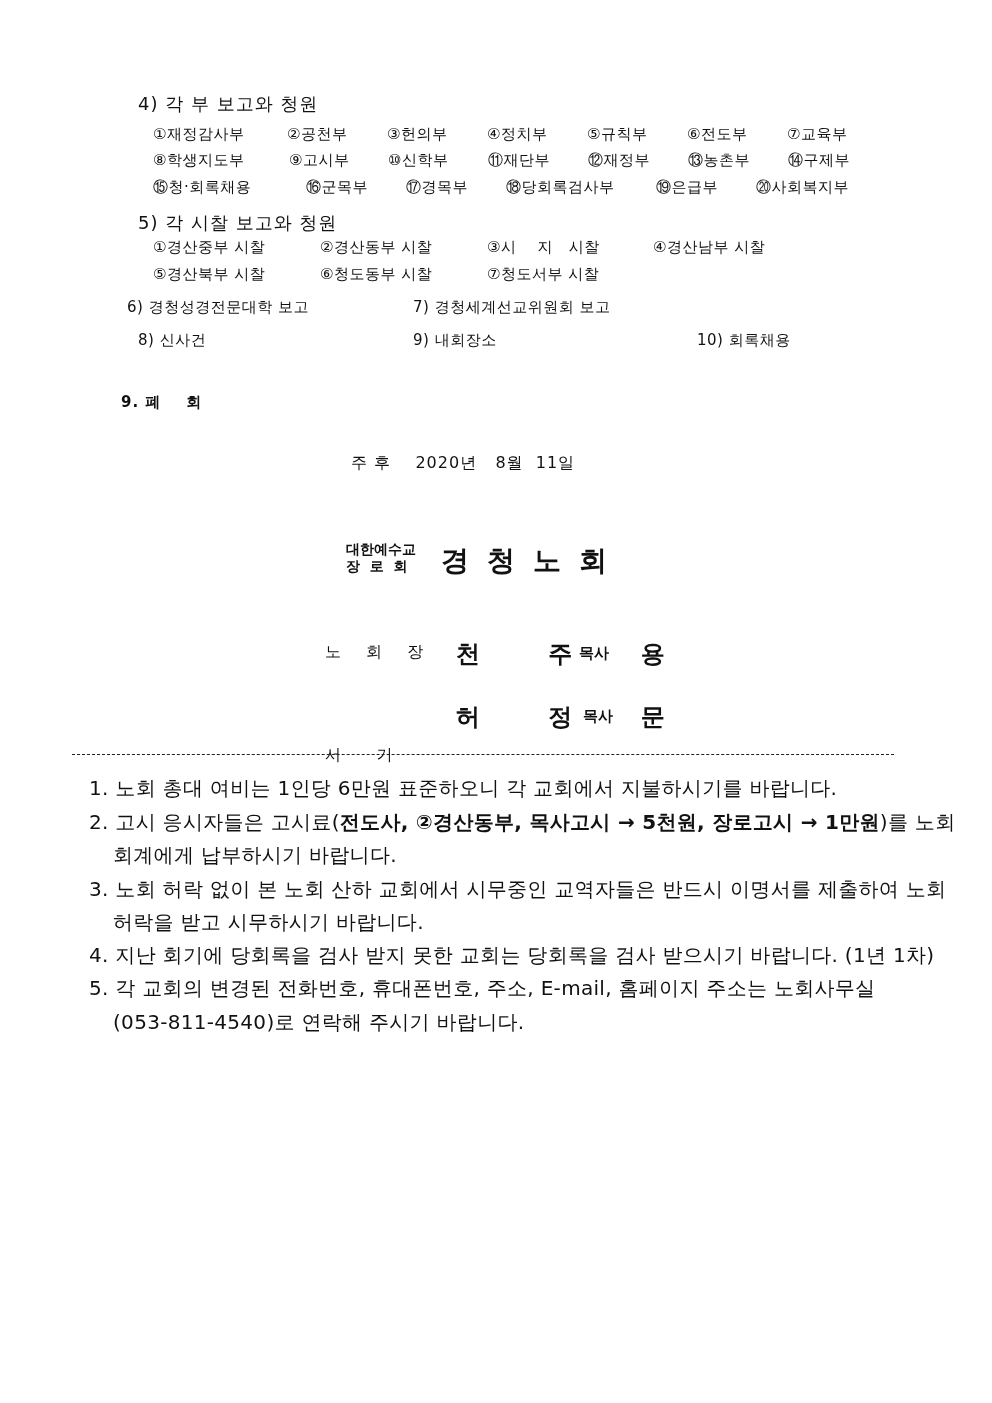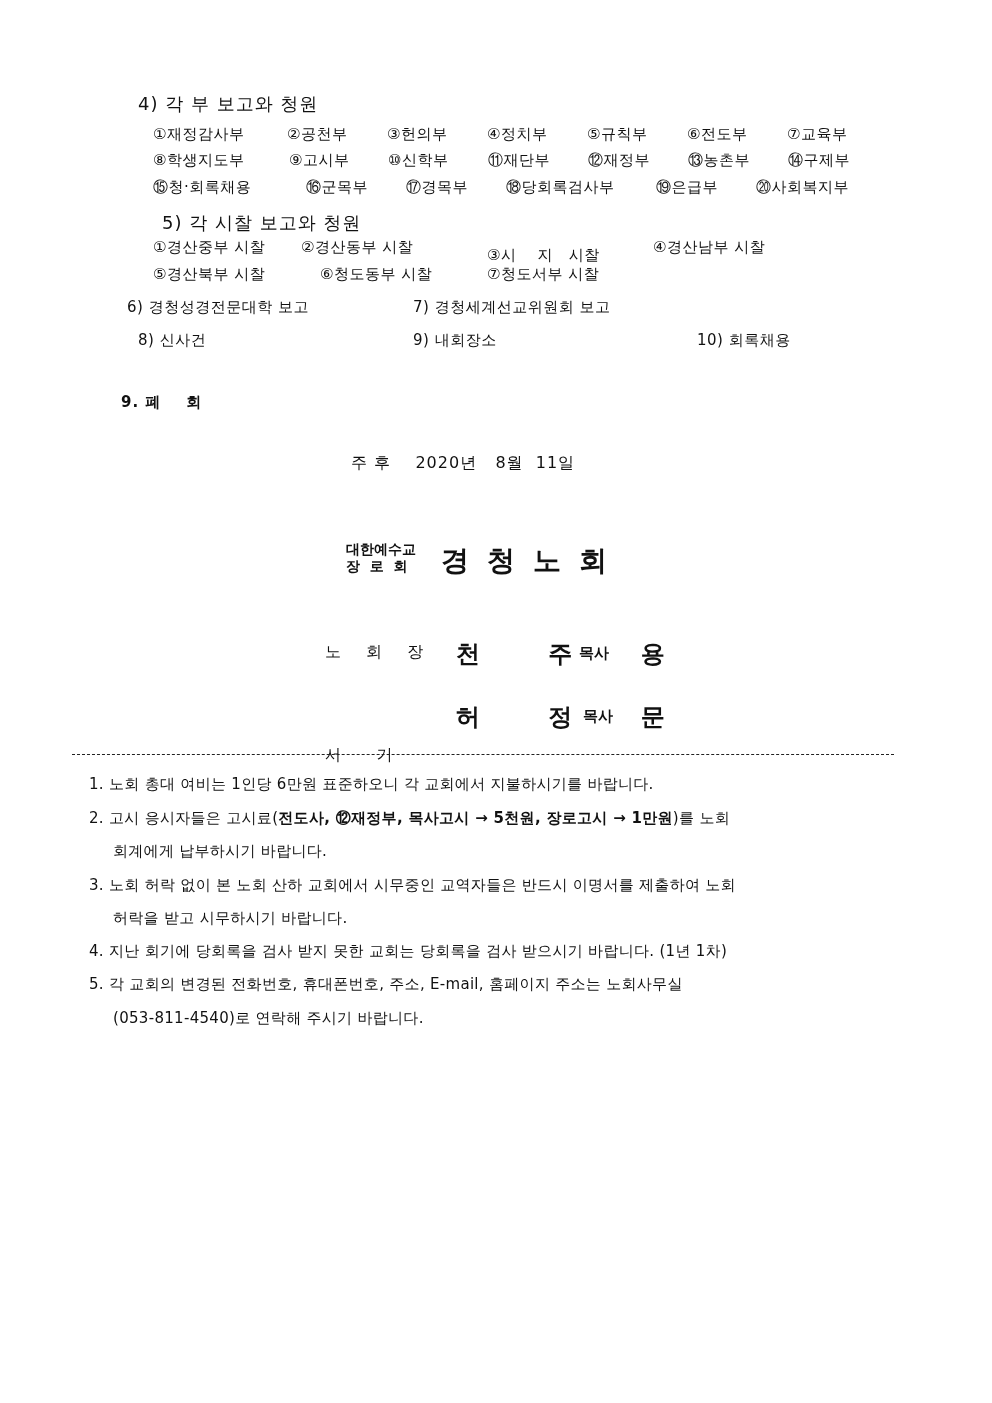--- a/index.html
+++ b/index.html
@@ -17,21 +17,21 @@
   .date { font-size: 16px; letter-spacing: 1px; }
   .org-small { font-size: 14px; font-weight: bold; line-height: 17px; letter-spacing: 0px; }
   .org-big { font-size: 28px; font-weight: bold; letter-spacing: 18px; }
   .sig-role { font-size: 16px; }
   .sig-name { font-size: 24px; font-weight: bold; font-family: "DejaVu Serif", "Liberation Serif", serif; }
   .sig-title { font-size: 15px; font-weight: bold; }
   .dash-line {
     position: absolute; left: 72px; top: 754px; width: 822px; height: 0;
     border-top: 1px dashed #222222;
   }
-  .note { font-size: 15px; letter-spacing: 0.3px; }
+  .note { font-size: 20px; letter-spacing: 0.3px; }
   .note b { font-weight: bold; }
 </style>
 </head>
 <body>
 
 <div class="abs sec-head" style="left:138px; top:92px;">4) 각 부 보고와 청원</div>
 
 <div class="row" style="top:125px;">
   <span style="left:153px">①재정감사부</span>
   <span style="left:287px">②공천부</span>
@@ -52,26 +52,26 @@
 </div>
 <div class="row" style="top:178px;">
   <span style="left:153px">⑮청·회록채용</span>
   <span style="left:306px">⑯군목부</span>
   <span style="left:406px">⑰경목부</span>
   <span style="left:506px">⑱당회록검사부</span>
   <span style="left:656px">⑲은급부</span>
   <span style="left:756px">⑳사회복지부</span>
 </div>
 
-<div class="abs sec-head" style="left:138px; top:211px;margin-left:24px;">5) 각 시찰 보고와 청원</div>
+<div class="abs sec-head" style="left:138px; top:211px;">5) 각 시찰 보고와 청원</div>
 
 <div class="row" style="top:238px;">
   <span style="left:153px">①경산중부 시찰</span>
-  <span style="left:301px">②경산동부 시찰</span>
-  <span style="left:487px; white-space:pre;margin-top:8px;">③시    지   시찰</span>
+  <span style="left:320px">②경산동부 시찰</span>
+  <span style="left:487px; white-space:pre;">③시    지   시찰</span>
   <span style="left:653px">④경산남부 시찰</span>
 </div>
 <div class="row" style="top:265px;">
   <span style="left:153px">⑤경산북부 시찰</span>
   <span style="left:320px">⑥청도동부 시찰</span>
   <span style="left:487px">⑦청도서부 시찰</span>
 </div>
 
 <div class="abs t15" style="left:127px; top:298px;">6) 경청성경전문대학 보고</div>
 <div class="abs t15" style="left:413px; top:298px;">7) 경청세계선교위원회 보고</div>
@@ -102,21 +102,21 @@
 
 <div class="dash-line"></div>
 
 <div class="abs note" style="left:89px; top:775px;">
   <span>1.</span>
   <span>노회 총대 여비는 1인당 6만원 표준하오니 각 교회에서 지불하시기를 바랍니다.</span>
 </div>
 
 <div class="abs note" style="left:89px; top:809px;">
   <span>2.</span>
-  <span>고시 응시자들은 고시료(</span><b>전도사, ⑫재정부, 목사고시 → 5천원, 장로고시 → 1만원</b><span>)를 노회</span>
+  <span>고시 응시자들은 고시료(</span><b>전도사, ②경산동부, 목사고시 → 5천원, 장로고시 → 1만원</b><span>)를 노회</span>
 </div>
 <div class="abs note" style="left:113px; top:842px;">회계에게 납부하시기 바랍니다.</div>
 
 <div class="abs note" style="left:89px; top:876px;">
   <span>3.</span>
   <span>노회 허락 없이 본 노회 산하 교회에서 시무중인 교역자들은 반드시 이명서를 제출하여 노회</span>
 </div>
 <div class="abs note" style="left:113px; top:909px;">허락을 받고 시무하시기 바랍니다.</div>
 
 <div class="abs note" style="left:89px; top:942px;">

